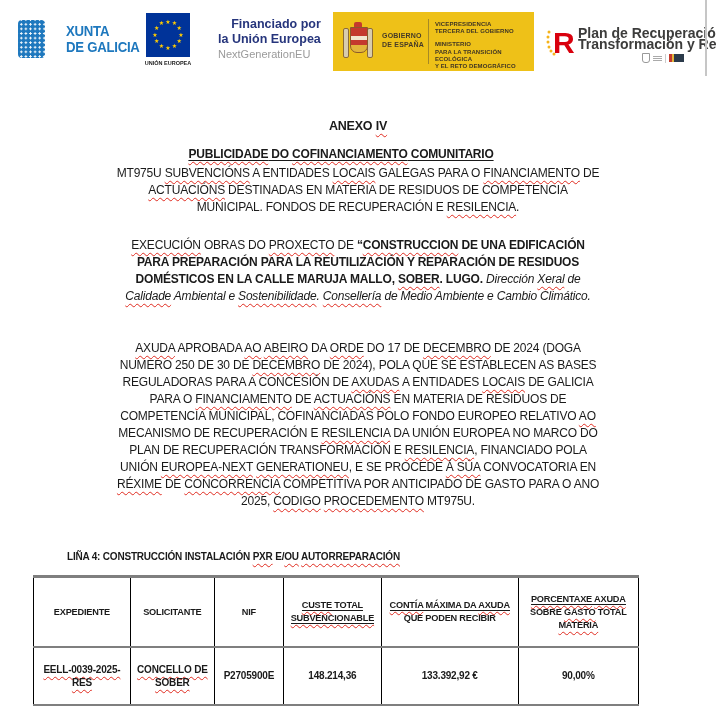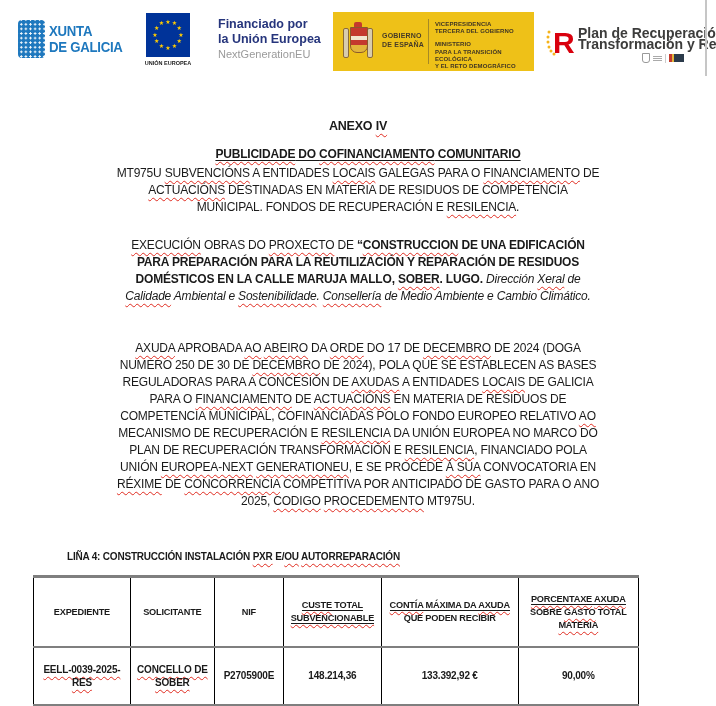--- a/index.html
+++ b/index.html
@@ -1,34 +1,34 @@
 <!DOCTYPE html>
 <html><head>
 <meta charset="utf-8">
 <style>
   html,body{margin:0;padding:0;background:#fff;}
   .page{position:relative;width:716px;height:706px;background:#ffffff;overflow:hidden;
         font-family:"Liberation Sans","DejaVu Sans",sans-serif;color:#1a1a1a;}
 
   
   .hdr{position:absolute;left:0;top:0;width:716px;height:90px;}
-  .xunta{position:absolute;left:18px;top:20px;display:flex;align-items:center;gap:4px;}
+  .xunta{position:absolute;left:18px;top:20px;display:flex;align-items:center;gap:21px;}
   .xunta-emblem{width:27px;height:38px;border-radius:4px;background-color:#1E78BE;
     background-image:radial-gradient(circle,rgba(255,255,255,.95) 1px,transparent 1.3px);
     background-size:4.6px 4.6px;background-position:1px 2px;}
   .xunta-word{color:#1E78BE;font-size:15px;line-height:16px;font-weight:600;
     letter-spacing:-.3px;transform:scaleX(.88);transform-origin:left center;white-space:nowrap;}
   .eu{position:absolute;left:146px;top:13px;}
   .eu-flag{position:relative;width:44px;height:44px;background:#003399;}
   .eu-star{position:absolute;font-size:6px;line-height:6px;color:#FFCC00;
     font-family:"DejaVu Sans",sans-serif;transform:translate(-50%,-50%);}
   .eu-caption{width:54px;margin-left:-5px;text-align:center;font-size:5.5px;font-weight:700;
     color:#222;letter-spacing:0;margin-top:3px;white-space:nowrap;}
   .eu-text{position:absolute;left:218px;top:17px;}
-  .eu-funded{font-size:12.5px;line-height:15px;font-weight:700;color:#26357C;}
+  .eu-funded{font-size:12.5px;line-height:15px;font-weight:700;color:#26357C;text-align:right;}
   .eu-program{font-size:11px;color:#9A9A9A;margin-top:1px;}
   .gob{position:absolute;left:333px;top:12px;width:201px;height:59px;background:#EEC118;}
   .arms{position:absolute;left:9px;top:9px;width:32px;height:41px;}
   .arms .pillar{position:absolute;top:7px;width:4px;height:28px;background:#D8CCAD;border:0.5px solid #8A6B3A;border-radius:2px;}
   .arms .pl{left:1px}.arms .pr{right:1px}
   .arms .shield{position:absolute;left:8px;top:6px;width:16px;height:24px;border:1px solid #8A5A2B;
     border-radius:0 0 7px 7px;background:linear-gradient(180deg,#C43A2E 0 34%,#F2E7D0 34% 52%,#C43A2E 52% 70%,#E2B63C 70% 100%);}
   .arms .crown{position:absolute;left:12px;top:1px;width:8px;height:5px;background:#C43A2E;border-radius:2px 2px 0 0;}
   .gob-word{position:absolute;left:49px;top:20px;font-size:7px;line-height:8.5px;font-weight:700;color:#453A28;letter-spacing:.2px;}
   .gob-div{position:absolute;left:95px;top:7px;width:1px;height:45px;background:#6B5B33;opacity:.55;}
@@ -42,21 +42,21 @@
   .mini-lines{display:flex;flex-direction:column;gap:1px;}
   .mini-lines i{display:block;width:9px;height:1px;background:#AAA;}
   .mini-sep{width:1px;height:9px;background:#CCC;}
   .mini-flag{width:15px;height:8px;background:linear-gradient(90deg,#C43A2E 0 18%,#E2B63C 18% 34%,#2B3A4A 34% 100%);}
   .hdr-edge{position:absolute;left:705px;top:0;width:2px;height:76px;background:#C6C6C6;}
 
   
   .doc{position:absolute;left:0;top:0;width:716px;}
   .center{text-align:center;}
   .doc-title{position:absolute;left:20px;top:119px;width:676px;font-size:12.5px;font-weight:700;letter-spacing:-.2px;}
-  .doc-subtitle{position:absolute;left:30px;top:147px;width:676px;font-size:12px;font-weight:700;letter-spacing:-.2px;
+  .doc-subtitle{position:absolute;left:3px;top:147px;width:676px;font-size:12px;font-weight:700;letter-spacing:-.2px;
     text-decoration:underline;text-decoration-thickness:1px;text-underline-offset:2px;}
   .para{position:absolute;left:20px;width:676px;font-size:12px;line-height:17px;letter-spacing:-.2px;}
   .p1{top:165px;}
   .p2{top:237px;}
   .p3{top:340px;}
   .sec-head{position:absolute;left:67px;top:551px;font-size:10px;font-weight:700;letter-spacing:-.2px;}
 
   
   .b{font-weight:700;}
   .i{font-style:italic;}

